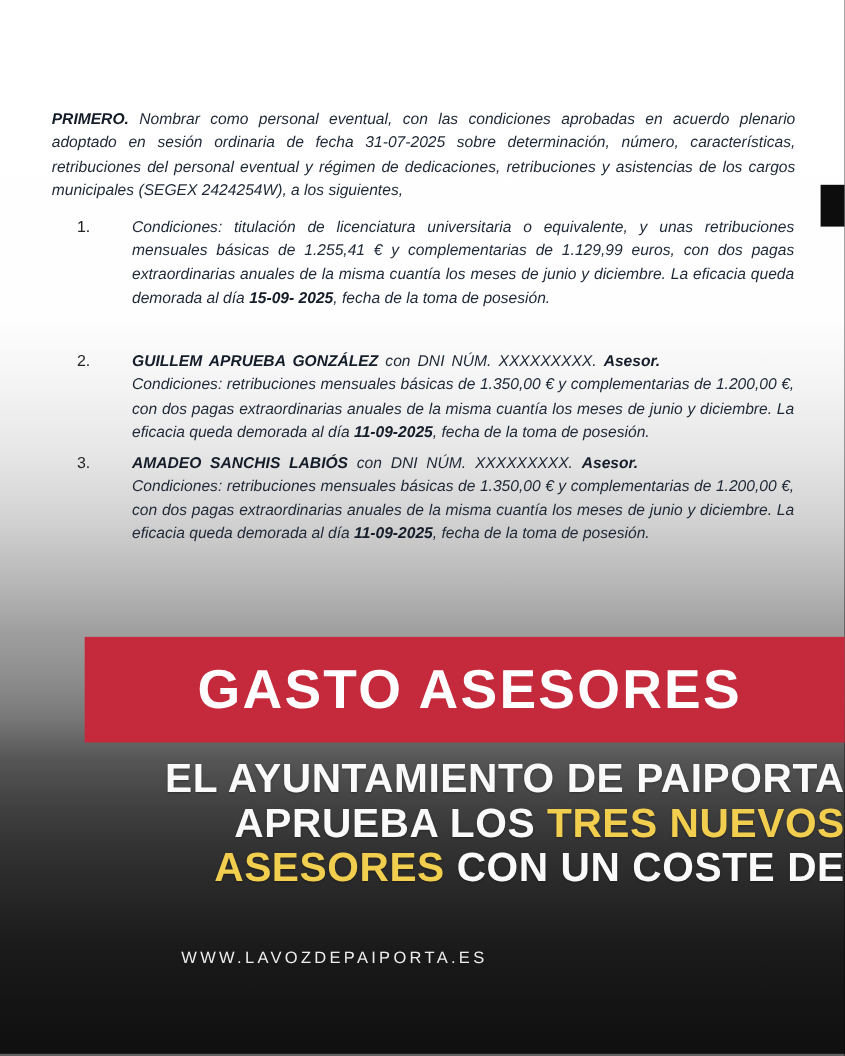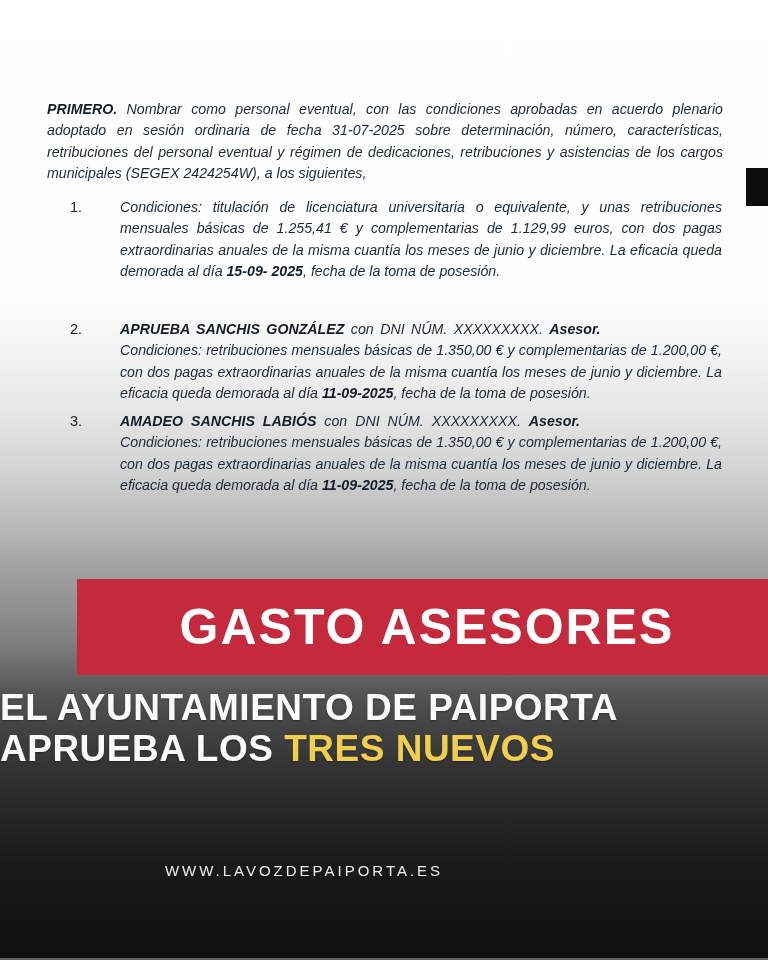--- a/index.html
+++ b/index.html
@@ -30,21 +30,21 @@
     position:absolute;left:77px;top:579px;width:700px;height:96px;
     background:var(--accent_red,#c5293c);
     display:flex;align-items:center;justify-content:center;
   }
   .banner-title{
     color:#fff;font-weight:bold;font-size:50px;letter-spacing:2px;
     font-family:"Liberation Sans",sans-serif;
   }
   
   .headline{
-    position:absolute;left:0;top:688px;width:768px;text-align:left;
+    position:absolute;left:0;top:688px;width:768px;text-align:right;
     font-weight:bold;font-size:37px;line-height:40.5px;letter-spacing:0.5px;
     color:var(--headline_white,#fafafa);
     text-shadow:0 1px 2px rgba(0,0,0,0.35);
   }
   .yl{color:var(--accent_yellow,#f2ce4e);margin-top:44px;}
   
   .footer{
     position:absolute;left:0;top:862px;width:608px;text-align:center;
     color:var(--footer_text,#ededed);font-size:15px;letter-spacing:3px;font-weight:400;
   }
@@ -63,21 +63,21 @@
       <span class="item-num">1.</span>
       <div class="item-body">
         <div class="cond"><span>Condiciones: titulación de licenciatura universitaria o equivalente, y unas retribuciones mensuales básicas de 1.255,41 € y complementarias de 1.129,99 euros, con dos pagas extraordinarias anuales de la misma cuantía los meses de junio y diciembre. La eficacia queda demorada al día </span><b>15-09- 2025</b><span>, fecha de la toma de posesión.</span></div>
       </div>
     </div>
 
     <div class="doc-item" style="top:319px">
       <span class="item-num">2.</span>
       <div class="item-body">
         <div class="line-first ws2">
-          <b>APRUEBA SANCHIS GONZÁLEZ</b>
+          <b>GUILLEM APRUEBA GONZÁLEZ</b>
           <span>con DNI NÚM. XXXXXXXXX.</span>
           <b>Asesor.</b>
         </div>
         <div class="cond"><span>Condiciones: retribuciones mensuales básicas de 1.350,00 € y complementarias de 1.200,00 €, con dos pagas extraordinarias anuales de la misma cuantía los meses de junio y diciembre. La eficacia queda demorada al día </span><b>11-09-2025</b><span>, fecha de la toma de posesión.</span></div>
       </div>
     </div>
 
     <div class="doc-item" style="top:411px">
       <span class="item-num">3.</span>
       <div class="item-body">
@@ -93,18 +93,19 @@
     <div class="scan-artifact"></div>
   </div>
 
   <div class="banner">
     <span class="banner-title">GASTO ASESORES</span>
   </div>
 
   <div class="headline">
     <div><span>EL AYUNTAMIENTO DE PAIPORTA</span></div>
     <div><span>APRUEBA LOS </span><span class="yl">TRES NUEVOS</span></div>
+    <div><span class="yl">ASESORES</span><span> CON UN COSTE DE</span></div>
   </div>
 
   <div class="footer">WWW.LAVOZDEPAIPORTA.ES</div>
 
   <div class="bottom-edge"></div>
 </div>
 
 </body></html>

